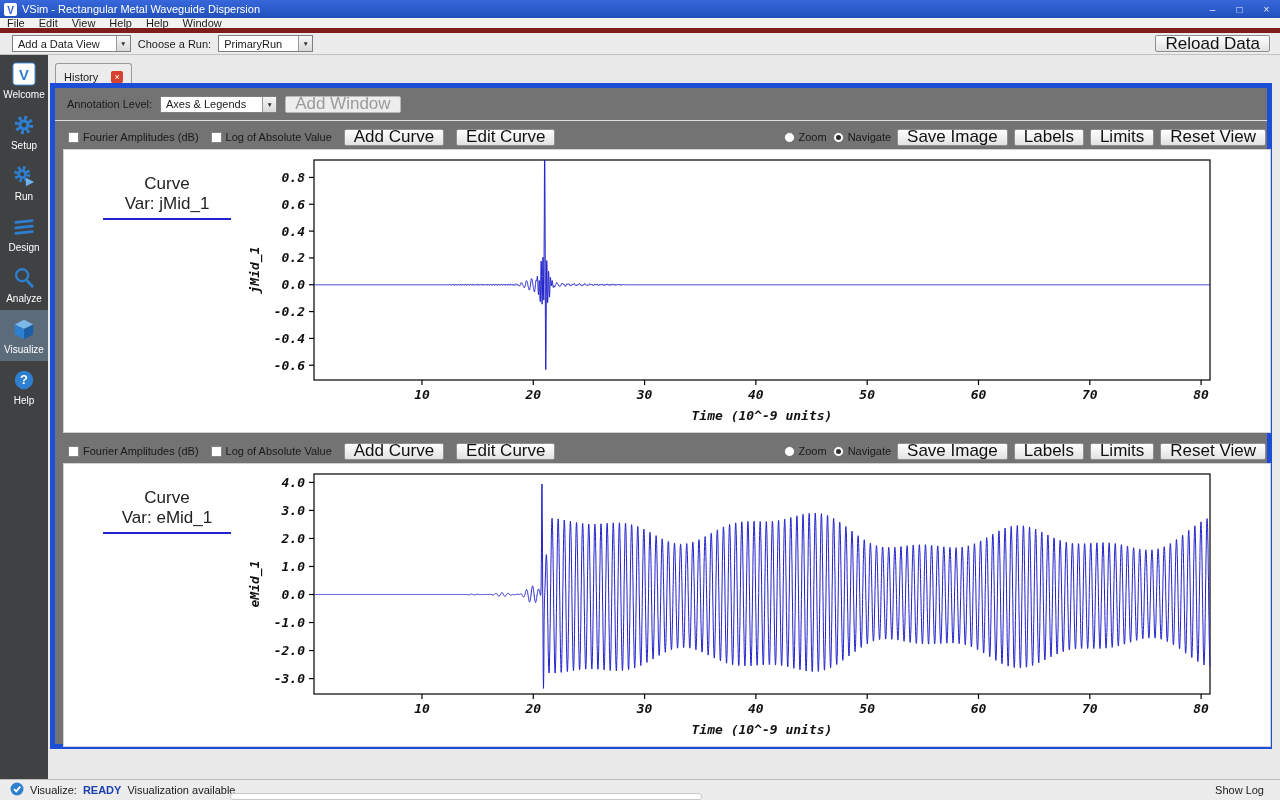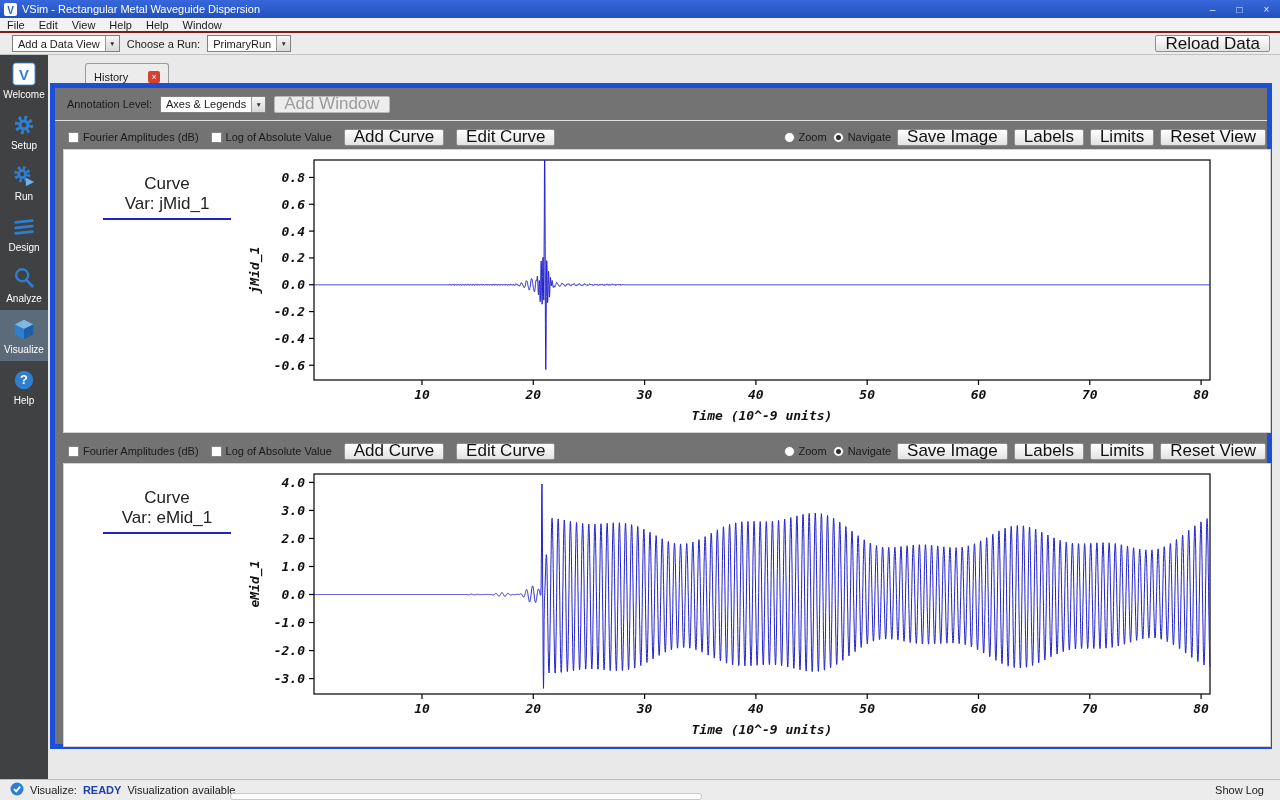--- a/index.html
+++ b/index.html
@@ -8,42 +8,42 @@
   #app{position:relative;width:1280px;height:800px;background:#e9e9e9;overflow:hidden;}
 
   
   .titlebar{position:absolute;top:0;left:0;right:0;height:18px;background:linear-gradient(#3767da,#2250bd);display:flex;align-items:center;padding-left:4px;gap:5px;color:#fff;}
   .titlebar .app-ico{width:13px;height:13px;flex:0 0 auto;}
   .titlebar .ttl{font-size:11px;}
   .win-controls{margin-left:auto;display:flex;height:100%;}
   .win-btn{width:27px;display:flex;align-items:center;justify-content:center;color:#e8eeff;font-size:10px;cursor:default;}
 
   
-  .menubar{position:absolute;top:18px;left:0;right:0;height:15px;background:#f2f2f2;border-bottom:2px solid #7f1d1d;display:flex;align-items:center;}
+  .menubar{position:absolute;top:18px;left:0;right:0;height:15px;background:#f2f2f2;border-bottom:5px solid #7f1d1d;display:flex;align-items:center;}
   .menu-item{padding:0 7px;line-height:14px;}
 
   
   .toolbar{position:absolute;top:33px;left:0;right:0;height:22px;background:#ececec;border-bottom:1px solid #c2c2c2;display:flex;align-items:center;gap:7px;padding:0 10px 0 12px;}
-  .combo{display:inline-flex;align-items:center;height:17px;background:#fff;border:1px solid #7f7f7f;}
+  .combo{display:inline-flex;align-items:center;height:17px;background:#fff;border:1px solid #7f7f7f;gap:11px;}
   .combo .combo-text{padding:0 5px;white-space:nowrap;}
   .combo .combo-arrow{width:14px;align-self:stretch;border-left:1px solid #9a9a9a;background:linear-gradient(#f6f6f6,#d9d9d9);font-size:6.5px;display:flex;align-items:center;justify-content:center;color:#333;}
   .btn{display:inline-flex;align-items:center;justify-content:center;height:17px;padding:0 9px;background:linear-gradient(#ffffff,#e2e2e2);border:1px solid #8f8f8f;border-radius:2px;font-size:17px;color:#111;white-space:nowrap;cursor:default;}
   .btn.disabled{color:#9b9b9b;background:#ededed;border-color:#b8b8b8;}
   .spacer{flex:1;}
 
   
   .sidebar{position:absolute;left:0;top:55px;width:48px;height:724px;background:#3f4143;}
   .side-item{height:51px;display:flex;flex-direction:column;align-items:center;justify-content:center;gap:2px;color:#fff;font-size:10px;cursor:default;}
   .side-item.active{background:#5c6b7a;}
   .side-item .ico{width:26px;height:26px;display:flex;align-items:center;justify-content:center;}
 
   
   .main{position:absolute;left:48px;top:55px;right:0;height:724px;background:#e9e9e9;}
   .tabbar{position:absolute;top:0;left:0;right:0;height:29px;}
-  .tab{position:absolute;left:7px;top:8px;height:27px;display:inline-flex;align-items:center;gap:20px;padding:0 8px;background:#ececec;border:1px solid #9a9a9a;border-bottom:none;border-radius:3px 3px 0 0;margin-left:30px;}
+  .tab{position:absolute;left:7px;top:8px;height:27px;display:inline-flex;align-items:center;gap:13px;padding:0 8px;background:#ececec;border:1px solid #9a9a9a;border-bottom:none;border-radius:3px 3px 0 0;}
   .tab-close{width:12px;height:12px;background:#d6402f;border-radius:2px;color:#fff;font-size:9px;line-height:12px;text-align:center;cursor:default;}
   .results-header{position:absolute;top:29px;left:2px;right:8px;height:14px;background:linear-gradient(#606062,#464648);color:#fff;font-size:10.5px;line-height:14px;padding-left:6px;}
   .viz-container{position:absolute;top:28px;left:2px;right:8px;height:666px;border:5px solid #1d4ed8;background:#737373;}
   .annotation-row{position:absolute;top:0;left:0;right:0;height:33px;display:flex;align-items:center;gap:8px;padding-left:12px;border-bottom:1px solid #dfdfdf;}
 
   .panel{position:absolute;left:8px;width:1208px;height:308px;}
   .panel1{top:37px;}
   .panel2{top:351px;}
   .controls-row{height:24px;display:flex;align-items:center;gap:12px;padding:0 5px;}
   .grp{display:flex;align-items:center;gap:4px;white-space:nowrap;}

